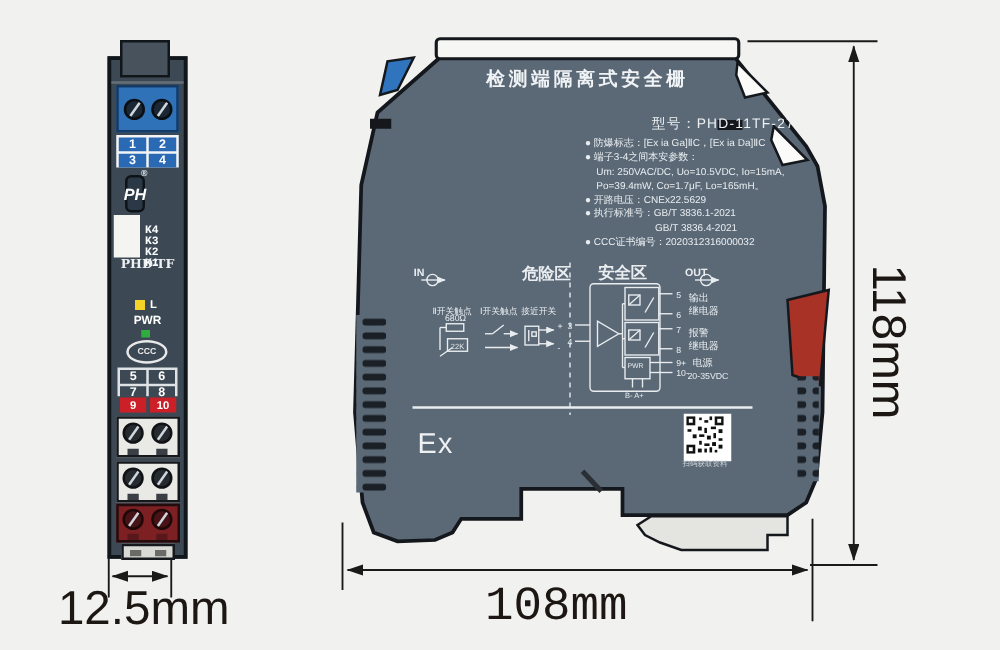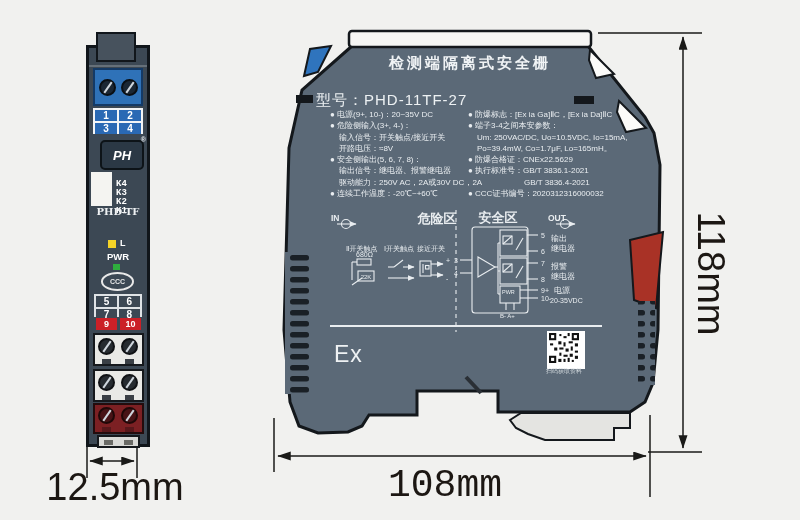--- a/index.html
+++ b/index.html
@@ -14,21 +14,21 @@
   .fdiv{position:absolute;left:0;top:17px;width:100%;height:2px;background:rgba(255,255,255,.22);}
   .blueblk{position:absolute;left:4px;top:20px;width:50px;height:38px;background:#2f72b8;border:2px solid #143a66;}
   .screw{position:absolute;width:17px;height:17px;border-radius:50%;background:#1b2734;border:2px solid #0a0f14;}
   .screw::after{content:"";position:absolute;left:6px;top:0px;width:2px;height:13px;background:#cfd6dd;transform:rotate(35deg);}
   .screw.lt{background:#262b30;border-color:#101215;}
   .screw.rd{background:#471316;border-color:#1f0808;}
   .grid4{position:absolute;display:grid;grid-template-columns:1fr 1fr;grid-template-rows:1fr 1fr;gap:2px;background:#f2f4f6;padding:2px;}
   .grid4 div{display:flex;align-items:center;justify-content:center;color:#fff;font-weight:bold;font-size:10px;}
   .c-blue{background:#2a69b4;}
   .c-dark{background:#3c4854;}
-  .logo{position:absolute;left:11px;top:92px;width:44px;height:30px;background:#2b3845;border:2px solid #0d1318;
+  .logo{position:absolute;left:11px;top:92px;width:16px;height:30px;background:#2b3845;border:2px solid #0d1318;
         border-radius:5px;color:#fff;font-weight:bold;font-style:italic;font-size:13px;
         display:flex;align-items:center;justify-content:center;}
   .logoreg{position:absolute;right:-4px;top:-6px;font-size:7px;color:#e9edf0;font-style:normal;}
   .wlabel{position:absolute;left:2px;top:124px;width:21px;height:34px;background:#f4f4f1;}
   .kcol{position:absolute;left:27px;top:132px;color:#fff;font-weight:bold;font-size:9px;line-height:9px;
         font-family:"Liberation Mono",monospace;}
   .fmodel{position:absolute;left:0;top:158px;width:100%;text-align:center;color:#eef1f3;font-weight:bold;
           font-size:10px;letter-spacing:0px;font-family:"DejaVu Serif",serif;}
   .led{position:absolute;}
   .ccc{position:absolute;left:12px;top:224px;width:33px;height:19px;border:2px solid #e8e8e8;border-radius:50%;
@@ -36,22 +36,22 @@
   .redrow{position:absolute;left:7px;top:270px;width:45px;height:12px;display:grid;grid-template-columns:1fr 1fr;gap:3px;}
   .redrow div{background:#cb2027;color:#fff;font-weight:bold;font-size:9px;display:flex;align-items:center;justify-content:center;}
   .tblock{position:absolute;left:4px;width:51px;height:33px;background:#e9e9e6;border:2px solid #15181c;}
   .tblock.red{background:#7c2023;border-color:#230c0d;height:31px;}
   .slot{position:absolute;width:9px;height:5px;background:#3a3f45;}
   .slot.rd{background:#58181b;}
   .bcap{position:absolute;left:8px;top:387px;width:43px;height:13px;background:#d9d9d6;border:2px solid #15181c;}
   .bcap .slot{background:#6a6a66;}
   .svtitle{position:absolute;left:300px;top:54px;width:340px;text-align:center;color:#f0f3f5;
            font-family:"DejaVu Serif",serif;font-weight:bold;font-size:15px;letter-spacing:3px;}
-  .svmodel{position:absolute;left:316px;top:91px;width:340px;text-align:left;color:#edf1f3;
-           font-size:15px;letter-spacing:1px;}
+  .svmodel{position:absolute;left:296px;top:91px;width:340px;text-align:right;color:#edf1f3;
+           font-size:11px;letter-spacing:1px;}
   .spec{position:absolute;top:109px;color:#e9edf0;font-size:8px;line-height:11.3px;white-space:nowrap;}
   .spec .ind{padding-left:9px;}
   .spec .ind2{padding-left:56px;}
   .exmark{position:absolute;left:334px;top:297px;color:#eef1f3;font-size:23px;letter-spacing:1px;margin-top:44px;}
   .cline{position:absolute;left:330px;top:325px;width:272px;height:2px;background:#e9edf0;}
   .company{position:absolute;left:332px;top:331px;color:#eef1f3;font-size:9.5px;line-height:11.5px;
            letter-spacing:.5px;font-weight:bold;white-space:nowrap;}
   .company .sm{font-weight:normal;}
   .qr{position:absolute;left:547px;top:331px;width:34px;height:34px;background:#fff;padding:2px;}
   .qrcap{position:absolute;left:534px;top:367px;width:60px;text-align:center;color:#cfd6da;font-size:6px;}
@@ -257,36 +257,26 @@
     </div>
     <div class="bcap">
       <div class="slot" style="left:5px;top:3px;"></div>
       <div class="slot" style="left:25px;top:3px;"></div>
     </div>
   </div>
 
   <div class="svtitle">检测端隔离式安全栅</div>
   <div class="svmodel">型号：PHD-11TF-27</div>
 
-  <div class="spec" style="left:330px;">
-    <div>● 电源(9+, 10-)：20~35V DC</div>
-    <div>● 危险侧输入(3+, 4-)：</div>
-    <div class="ind">输入信号：开关触点/接近开关</div>
-    <div class="ind">开路电压：≈8V</div>
-    <div>● 安全侧输出(5, 6, 7, 8)：</div>
-    <div class="ind">输出信号：继电器、报警继电器</div>
-    <div class="ind">驱动能力：250V AC，2A或30V DC，2A</div>
-    <div>● 连续工作温度：-20℃~+60℃</div>
-  </div>
   <div class="spec" style="left:468px;">
     <div>● 防爆标志：[Ex ia Ga]ⅡC，[Ex ia Da]ⅡC</div>
     <div>● 端子3-4之间本安参数：</div>
     <div class="ind">Um: 250VAC/DC, Uo=10.5VDC, Io=15mA,</div>
     <div class="ind">Po=39.4mW,  Co=1.7μF,  Lo=165mH。</div>
-    <div>● 防爆合格证：CNEx22.5629</div>
+    <div>● 开路电压：CNEx22.5629</div>
     <div>● 执行标准号：GB/T 3836.1-2021</div>
     <div class="ind2">GB/T 3836.4-2021</div>
     <div>● CCC证书编号：2020312316000032</div>
   </div>
 
   <div class="exmark">Ex</div>
   <div class="cline"></div>
 
   <div class="qr">
     <svg width="30" height="30" viewBox="0 0 29 29">

